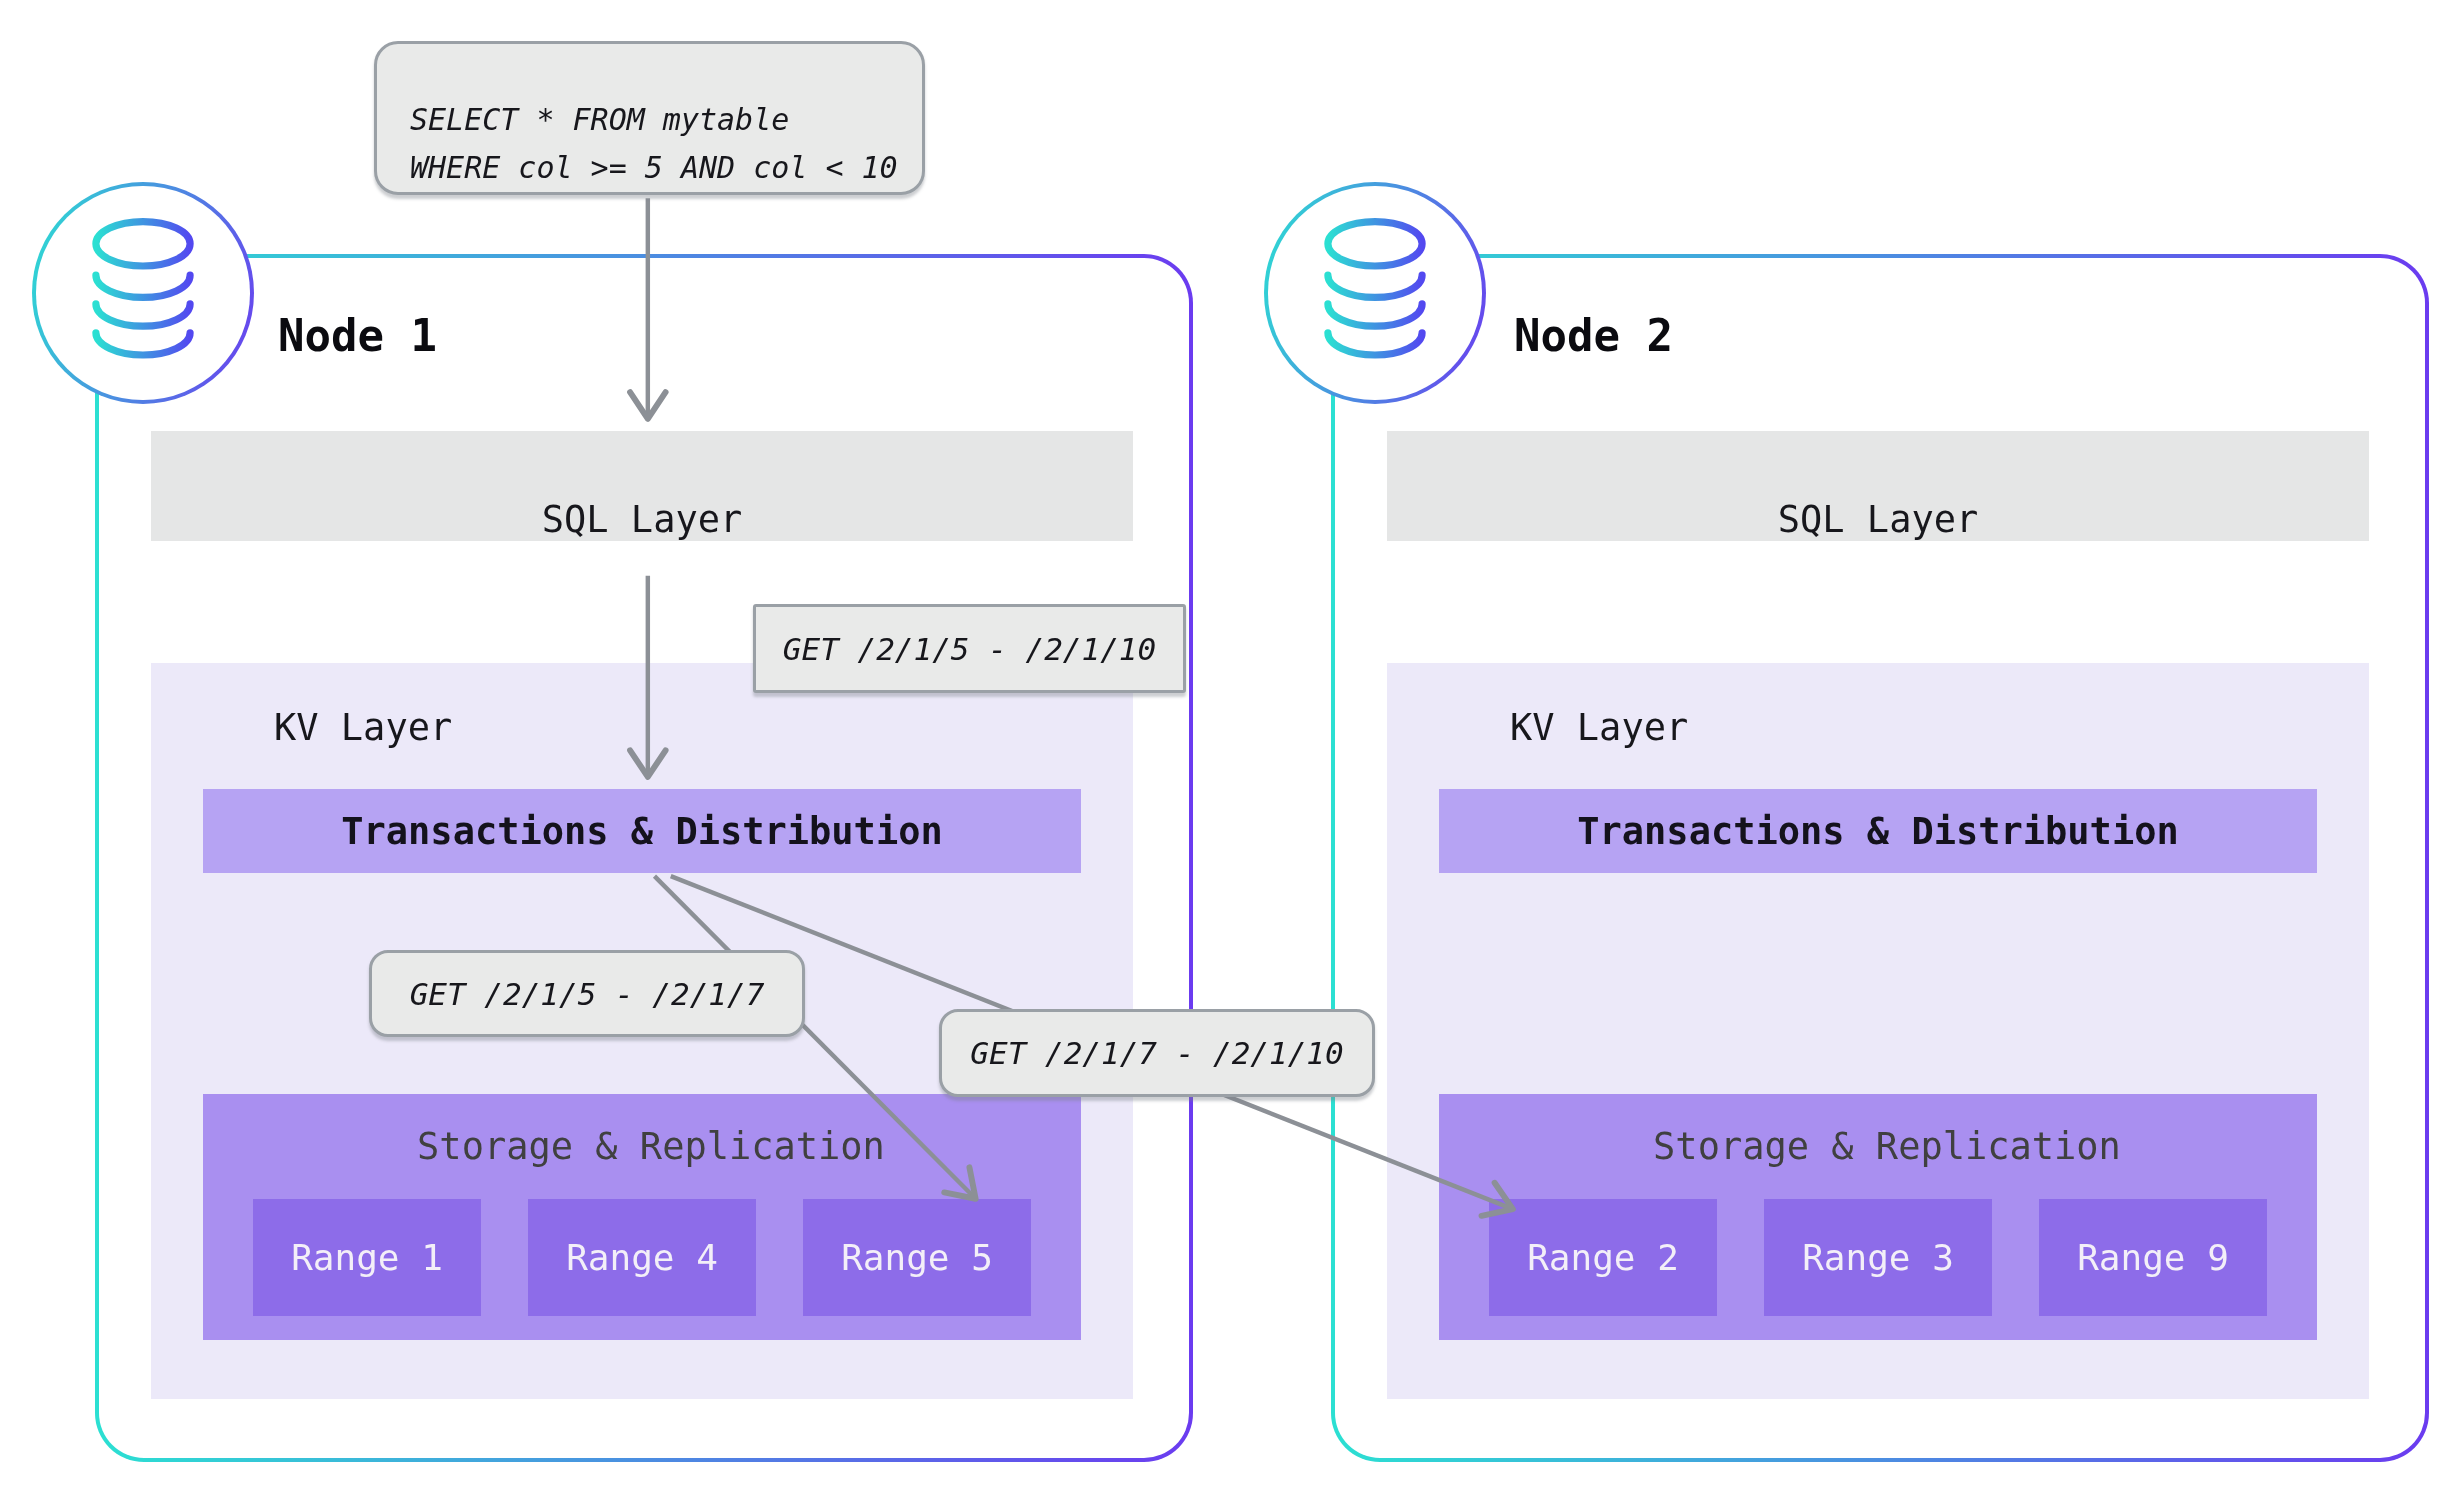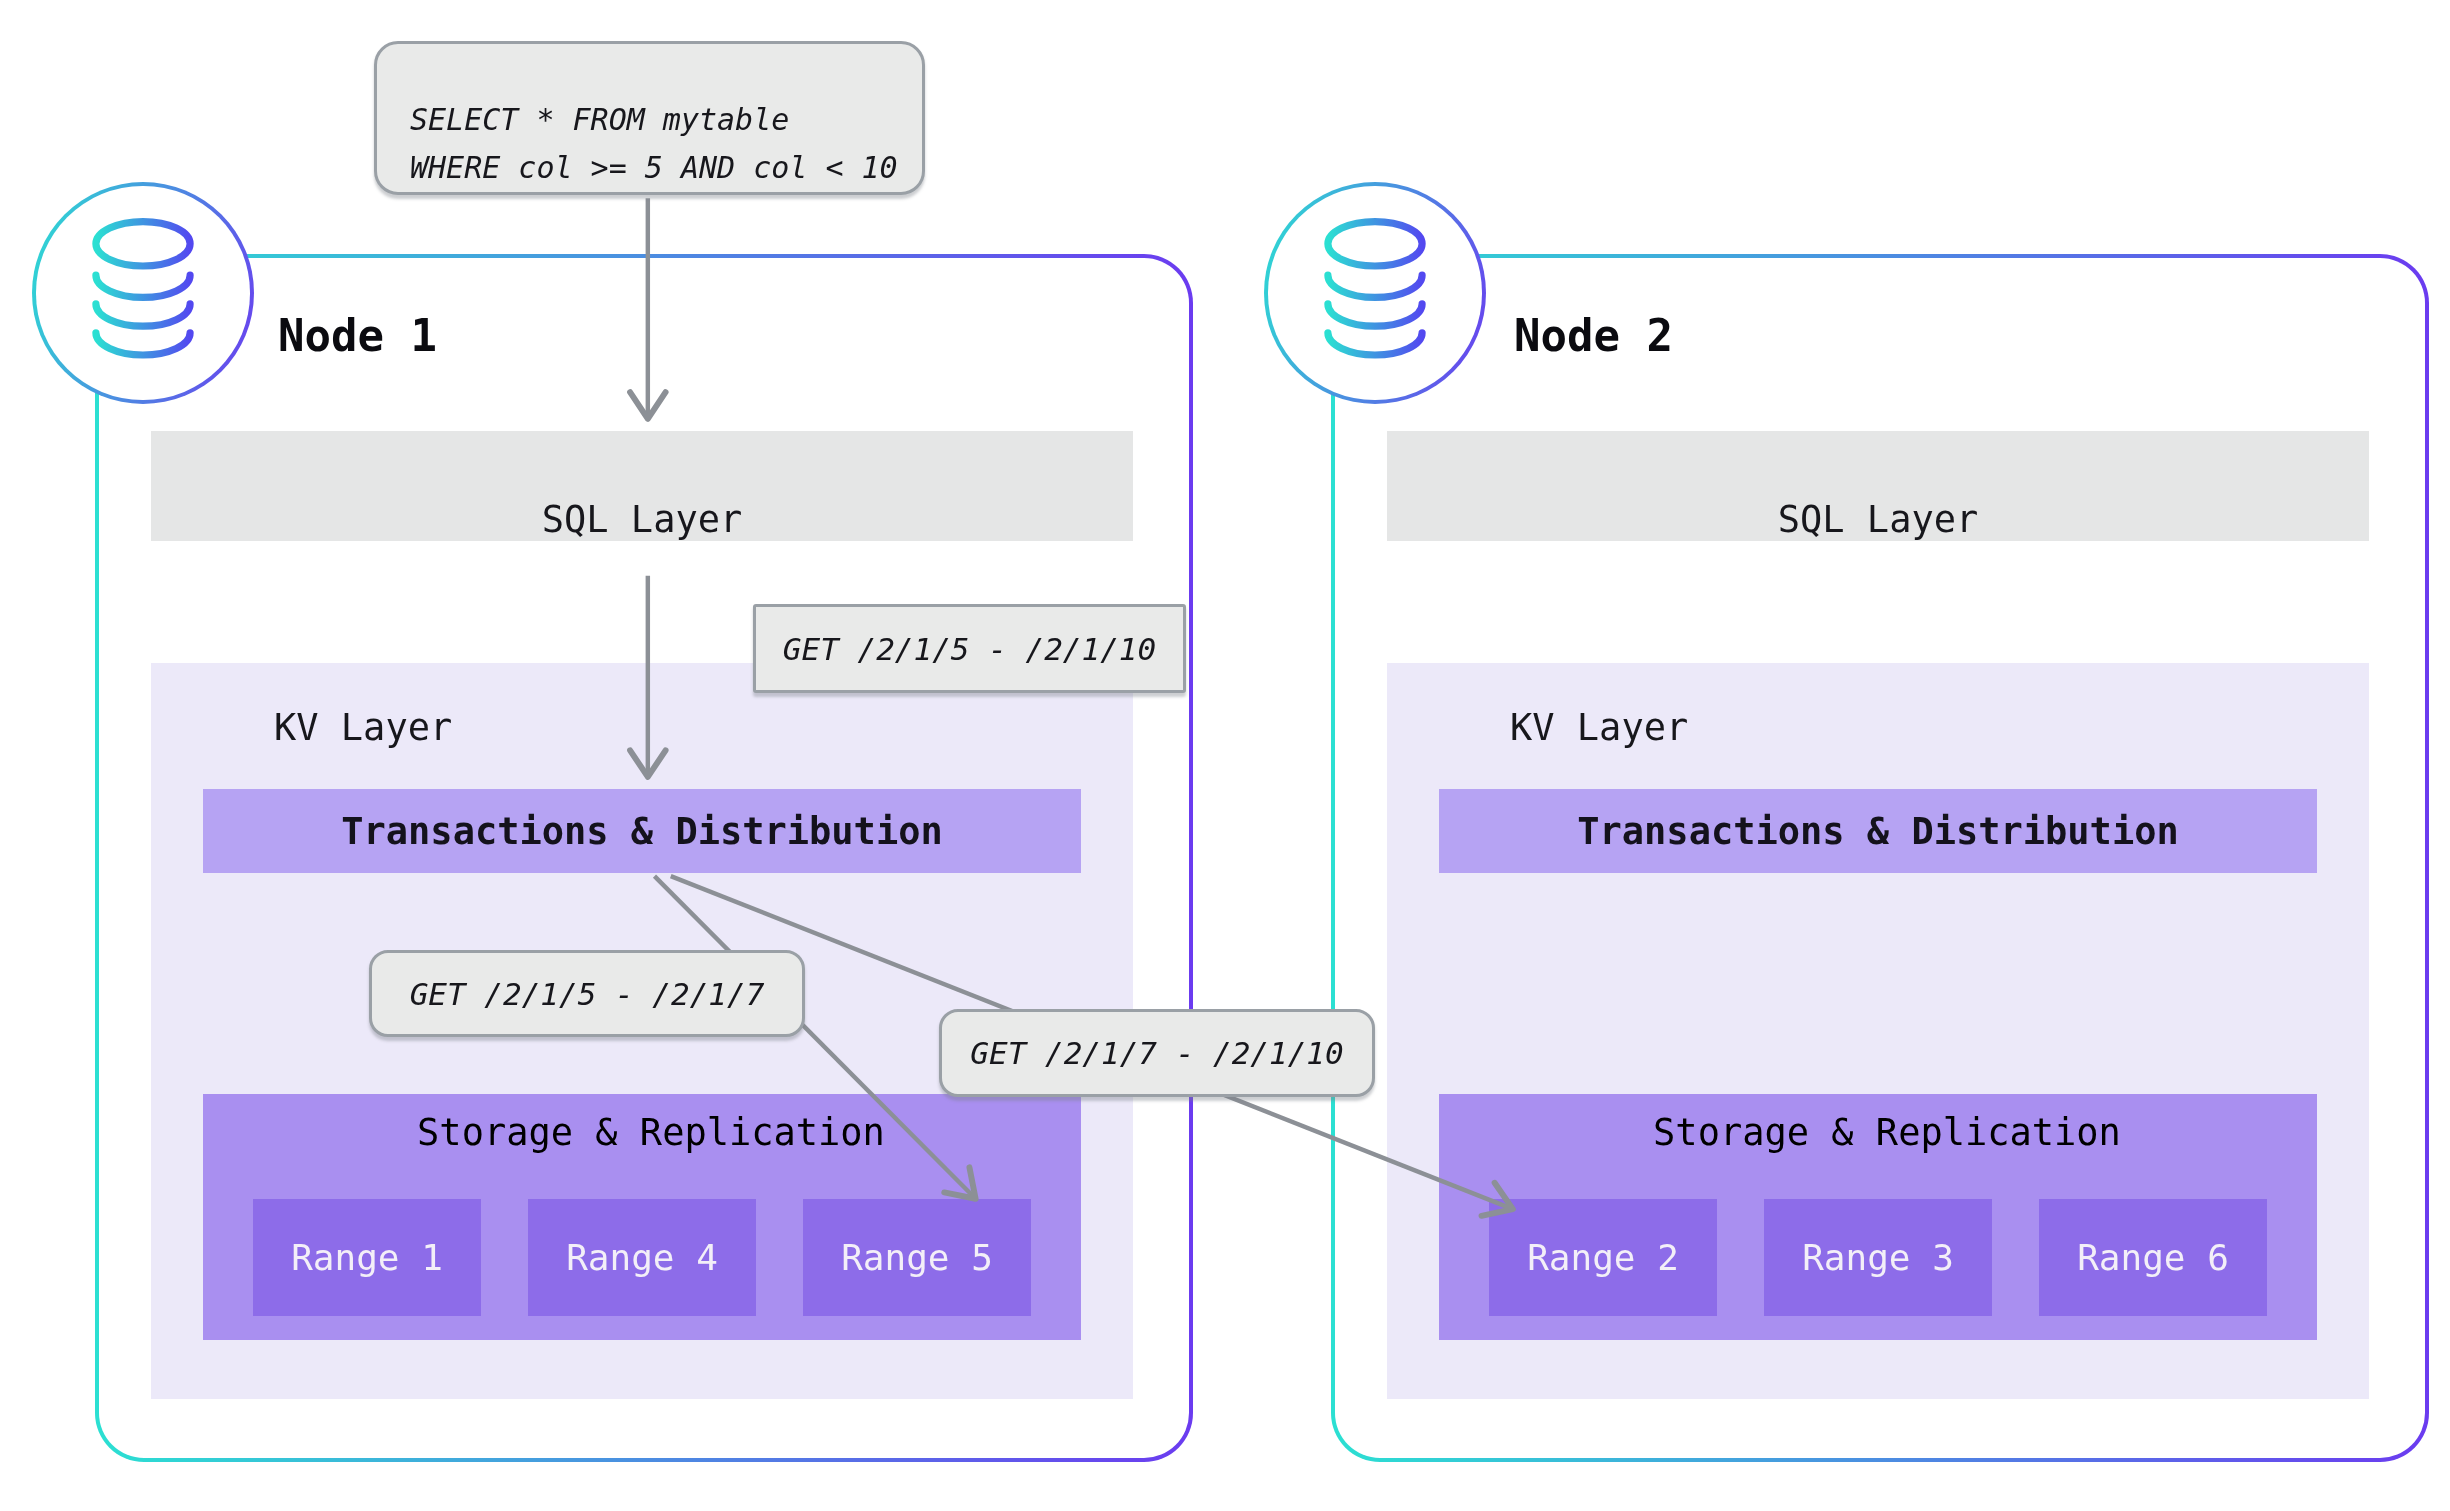--- a/index.html
+++ b/index.html
@@ -14,21 +14,21 @@
   .node-2{left:1331px;}
   .node-fill{position:absolute;inset:3.7px;border-radius:45px;background:#fff;}
   .node-title{position:absolute;left:183px;top:56px;font-size:44px;font-weight:bold;color:#0b0b10;white-space:nowrap;}
   .sql-layer{position:absolute;left:56px;top:177px;width:982px;height:110px;background:var(--layer-bg,#e5e6e6);
              display:flex;align-items:flex-end;justify-content:center;font-size:37px;}
   .kv-layer{position:absolute;left:56px;top:409px;width:982px;height:736px;background:var(--kv-bg,#ece9f9);}
   .kv-title{position:absolute;left:123px;top:43px;font-size:37px;}
   .txn-box{position:absolute;left:52px;top:126px;width:878px;height:84px;background:var(--txn-bg,#b6a3f3);
            display:flex;align-items:center;justify-content:center;font-size:37px;color:#14121c;font-weight:bold;}
   .storage-box{position:absolute;left:52px;top:431px;width:878px;height:246px;background:var(--storage-bg,#a98ff0);}
-  .storage-title{padding-top:17px;text-align:center;font-size:37px;color:#000000;margin-left:18px;}
+  .storage-title{padding-top:31px;text-align:center;font-size:37px;color:#404040;margin-left:18px;}
   .ranges{position:absolute;left:50px;right:50px;top:105px;height:117px;display:flex;justify-content:space-between;}
   .range{width:228px;height:117px;background:var(--range-bg,#8d6ce9);display:flex;align-items:center;justify-content:center;
          font-size:36px;color:var(--range-text,#f3eff8);}
   
   .callout{position:absolute;z-index:6;background:var(--callout-bg,#e9eae9);border:3px solid var(--callout-border,#9aa0a6);
            display:flex;align-items:center;justify-content:center;font-style:italic;font-size:31px;
            box-shadow:0 3.7px 3px rgba(120,126,134,.38);}
   .query-box{left:374px;top:41px;width:551px;height:154px;border-radius:24px;
              flex-direction:column;align-items:flex-start;justify-content:flex-end;padding-left:33px;
              font-size:30px;line-height:1.6;box-sizing:border-box;}
@@ -81,21 +81,21 @@
     <div class="kv-layer">
       <div class="kv-title">KV Layer</div>
       <div class="txn-box">
         <span>Transactions &amp; Distribution</span>
       </div>
       <div class="storage-box">
         <div class="storage-title">Storage &amp; Replication</div>
         <div class="ranges">
           <div class="range">Range 2</div>
           <div class="range">Range 3</div>
-          <div class="range">Range 6</div>
+          <div class="range">Range 9</div>
         </div>
       </div>
     </div>
   </div>
 
   <svg class="arrows" width="2450" height="1511" viewBox="0 0 3310 2042">
     <defs>
       <marker id="chevron" viewBox="0 0 60 60" refX="52" refY="30" markerWidth="60" markerHeight="60" markerUnits="userSpaceOnUse" orient="auto">
         <path d="M16 6 L52 30 L16 54" fill="none" stroke="#8c9096" stroke-width="8" stroke-linecap="round" stroke-linejoin="round"></path>
       </marker>

